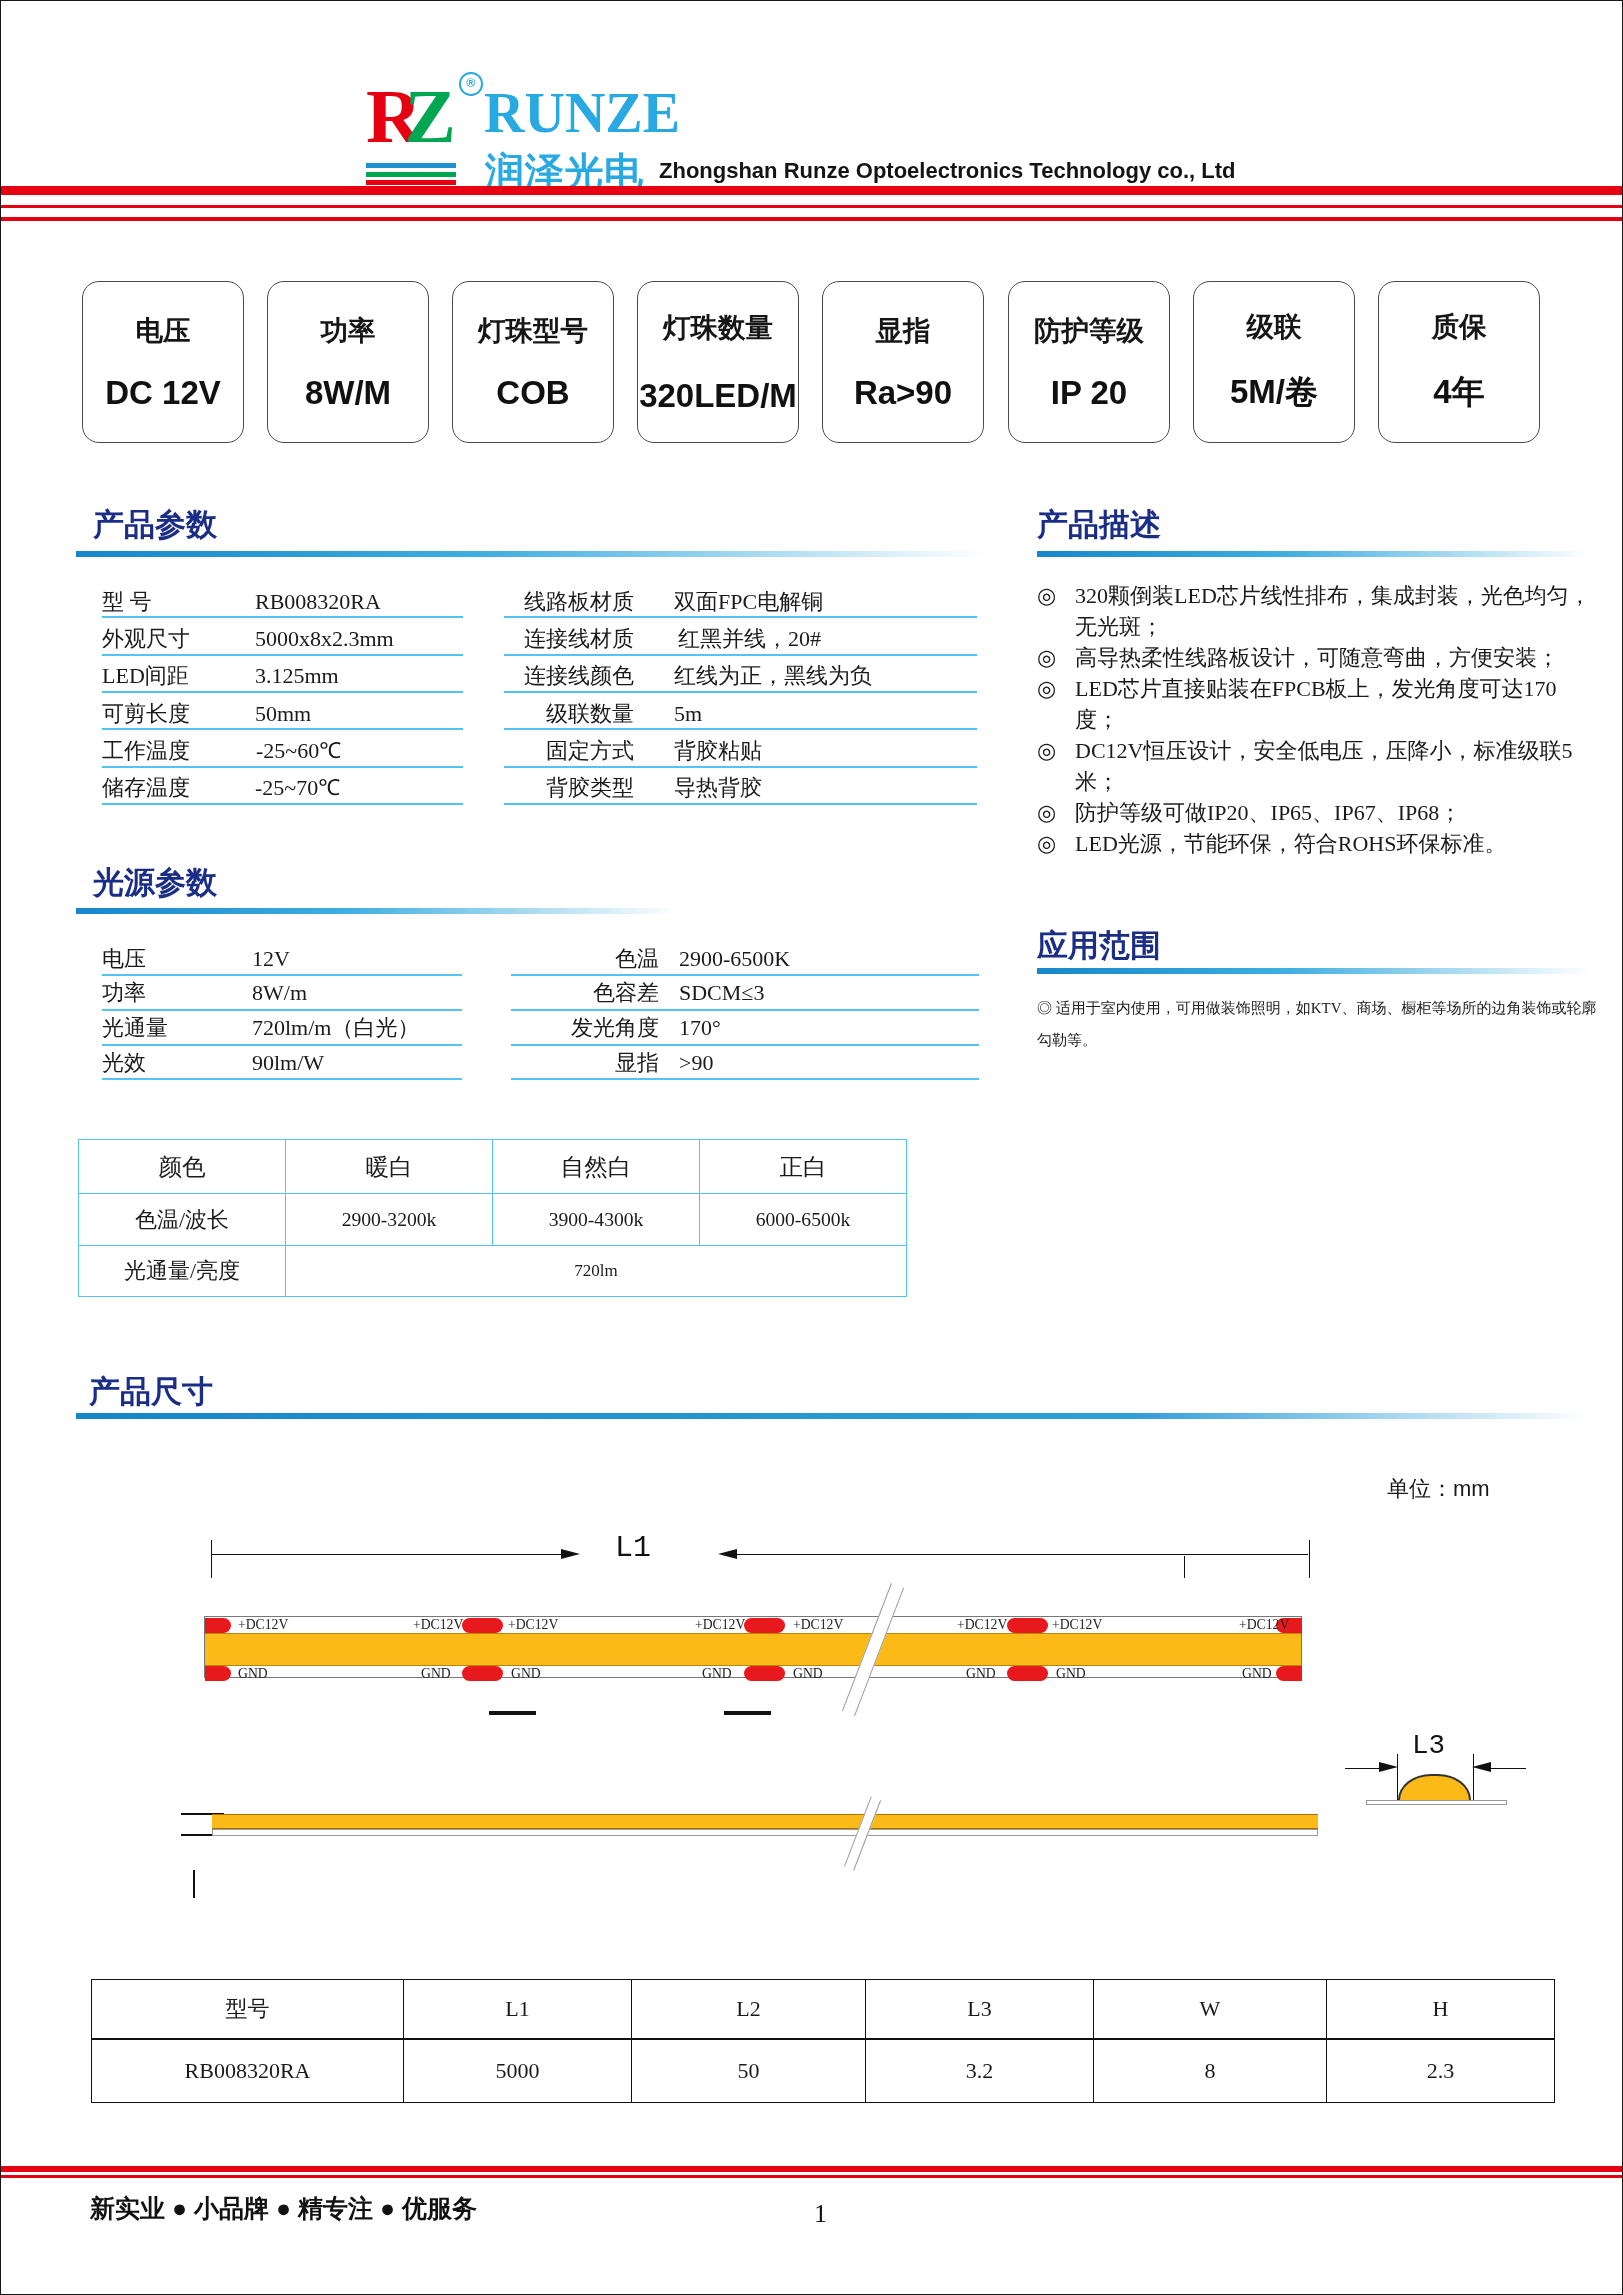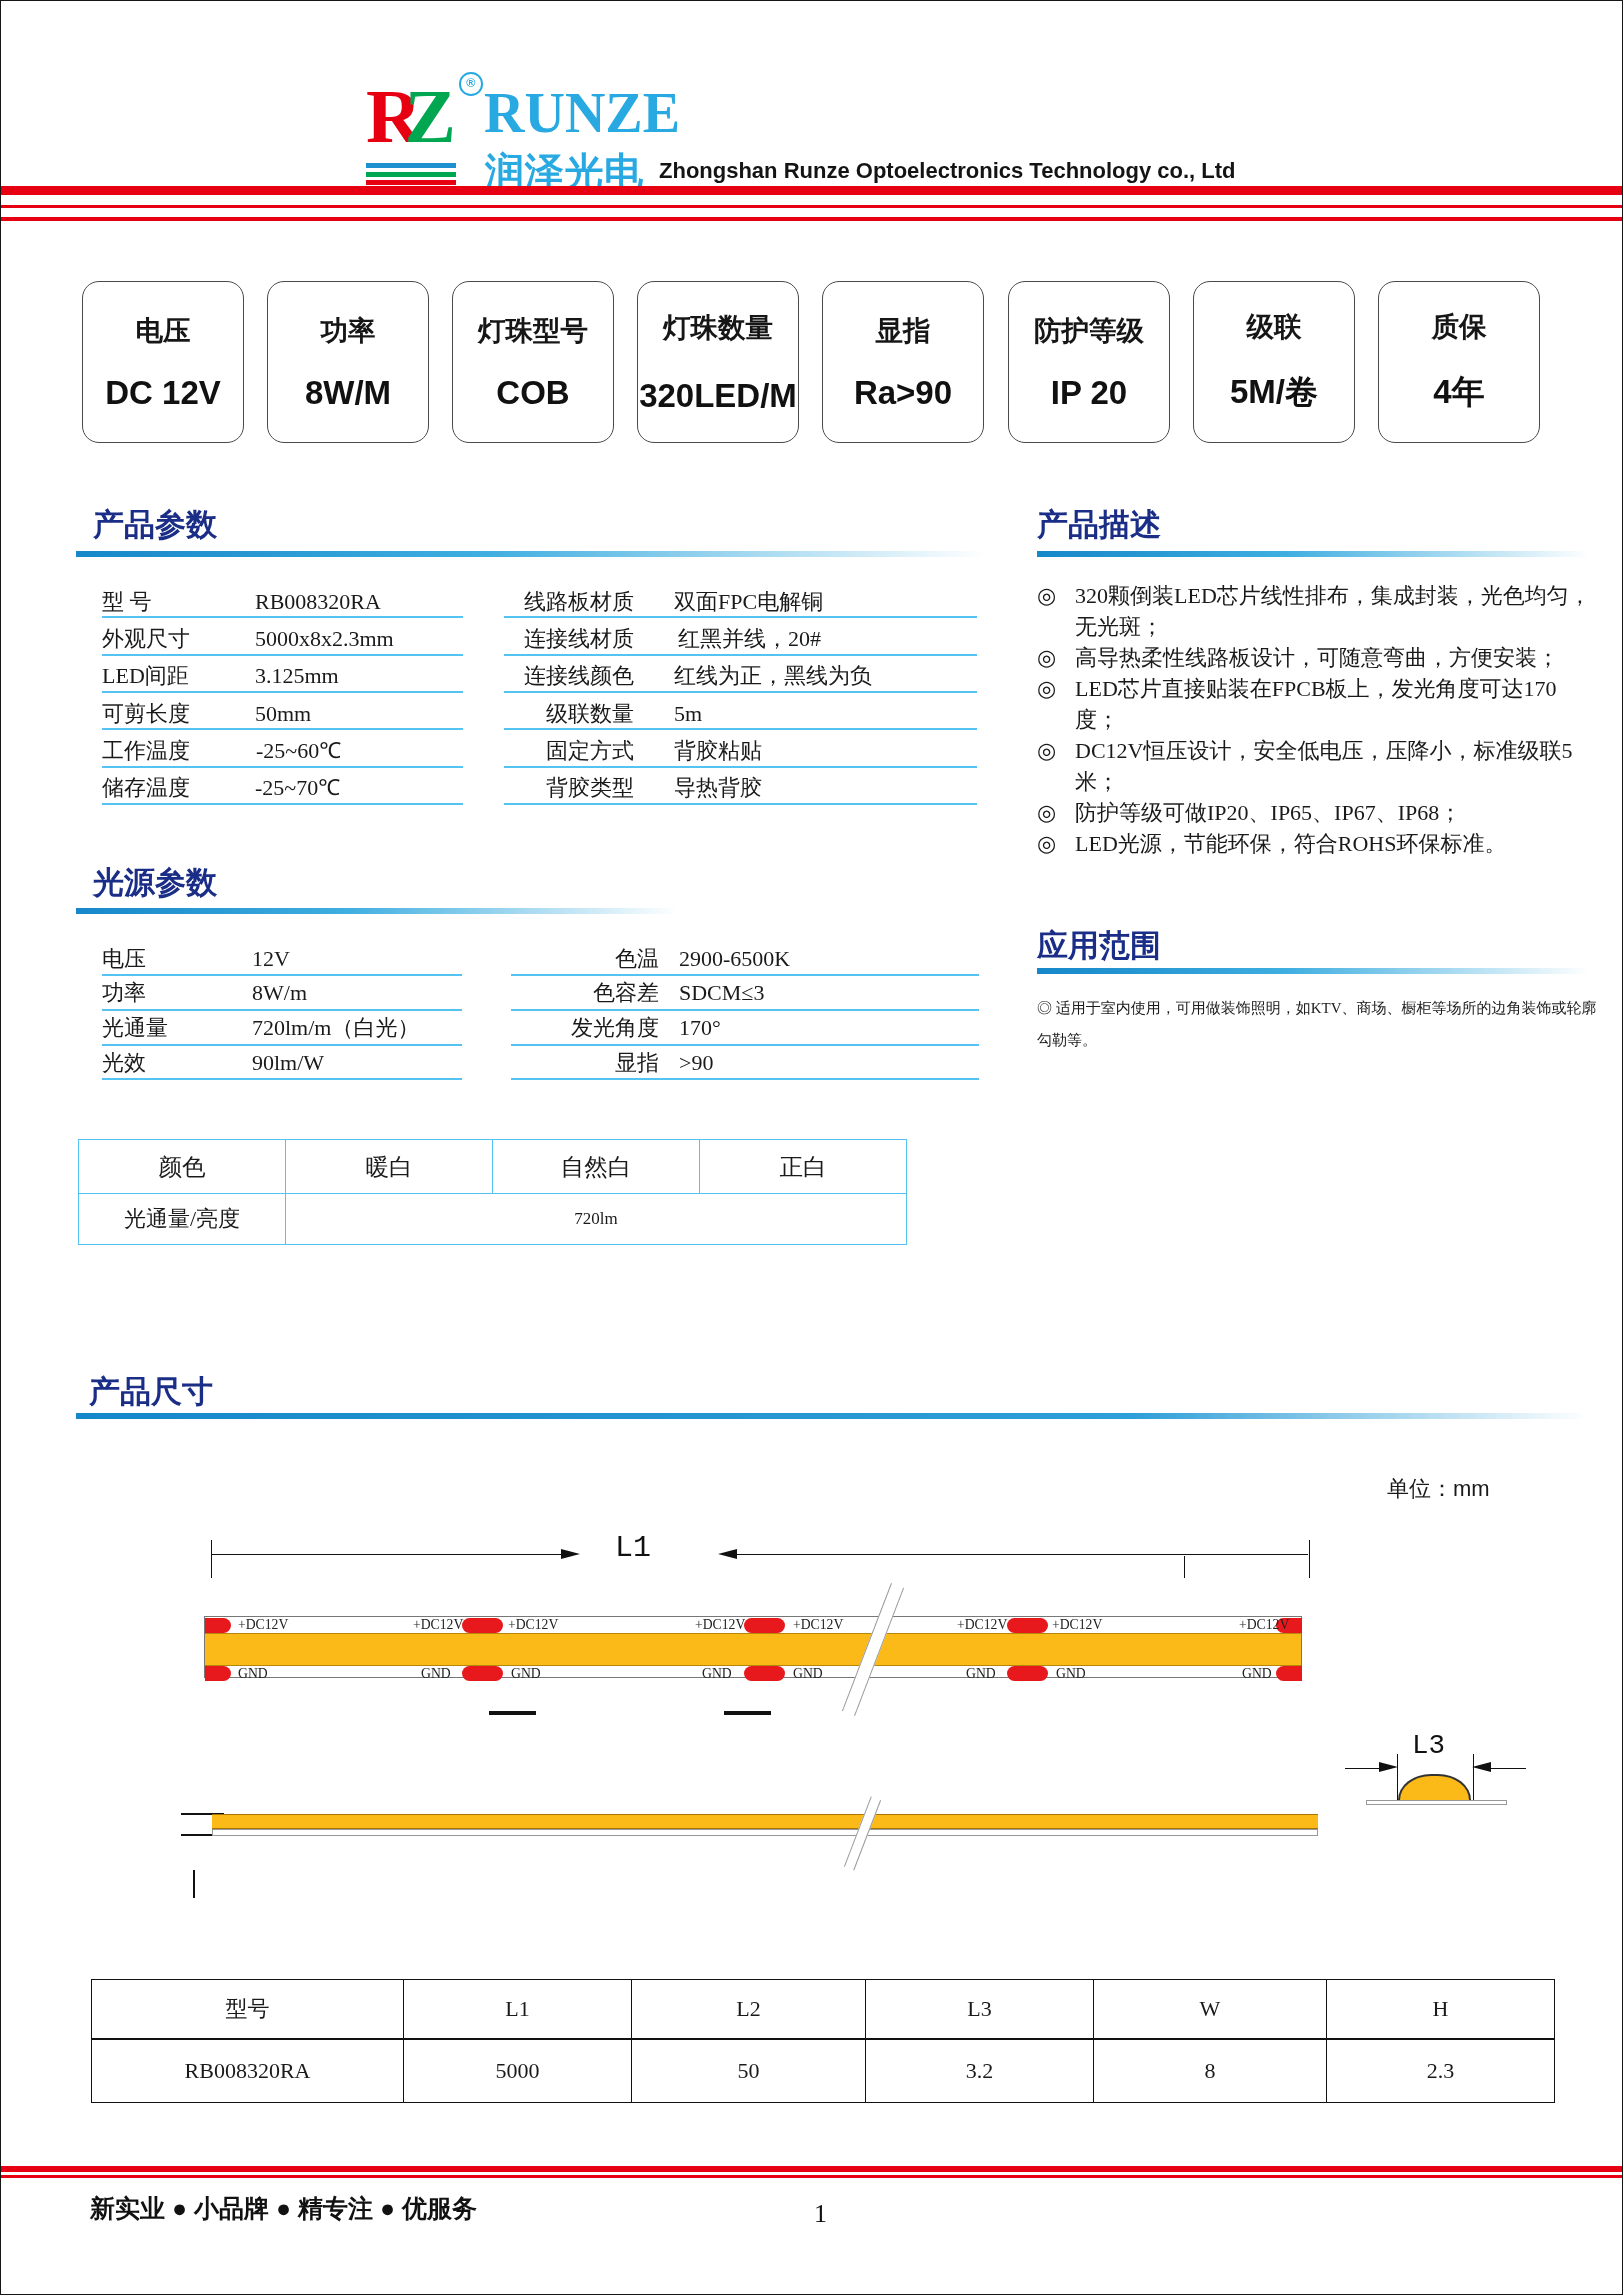--- a/index.html
+++ b/index.html
@@ -266,20 +266,26 @@
   <div class="abs" style="left:1036px;top:985px;width:561px;font-size:15px;line-height:32px;margin-top:6px;">◎  适用于室内使用，可用做装饰照明，如KTV、商场、橱柜等场所的边角装饰或轮廓勾勒等。</div>
 
   <div class="abs" style="left:77px;top:1138px;">
     <table class="ctable">
       <tbody>
           <tr>
         <td class="h">颜色</td>
         <td class="h">暖白</td>
         <td class="h">自然白</td>
         <td class="h">正白</td>
+      </tr>
+      <tr>
+        <td class="m lab">色温/波长</td>
+        <td class="m">2900-3200k</td>
+        <td class="m">3900-4300k</td>
+        <td class="m">6000-6500k</td>
       </tr>
       <tr>
         <td class="f lab">光通量/亮度</td>
         <td class="f" colspan="3">720lm</td>
       </tr>
     </tbody>
       </table>
   </div>
 
   <div class="sec-title" style="left:88px;top:1375px;">产品尺寸</div>

